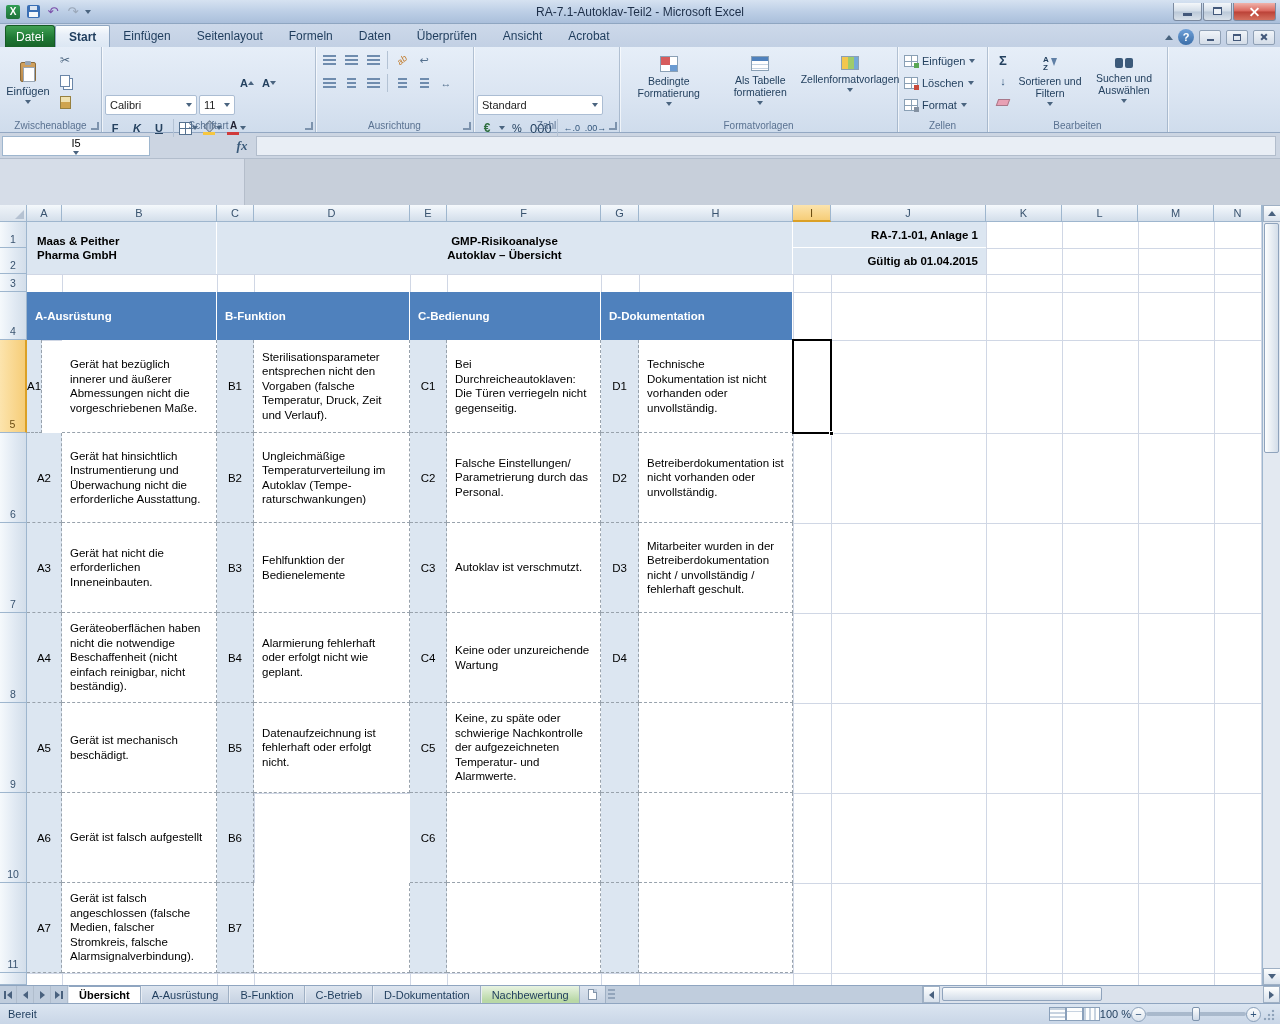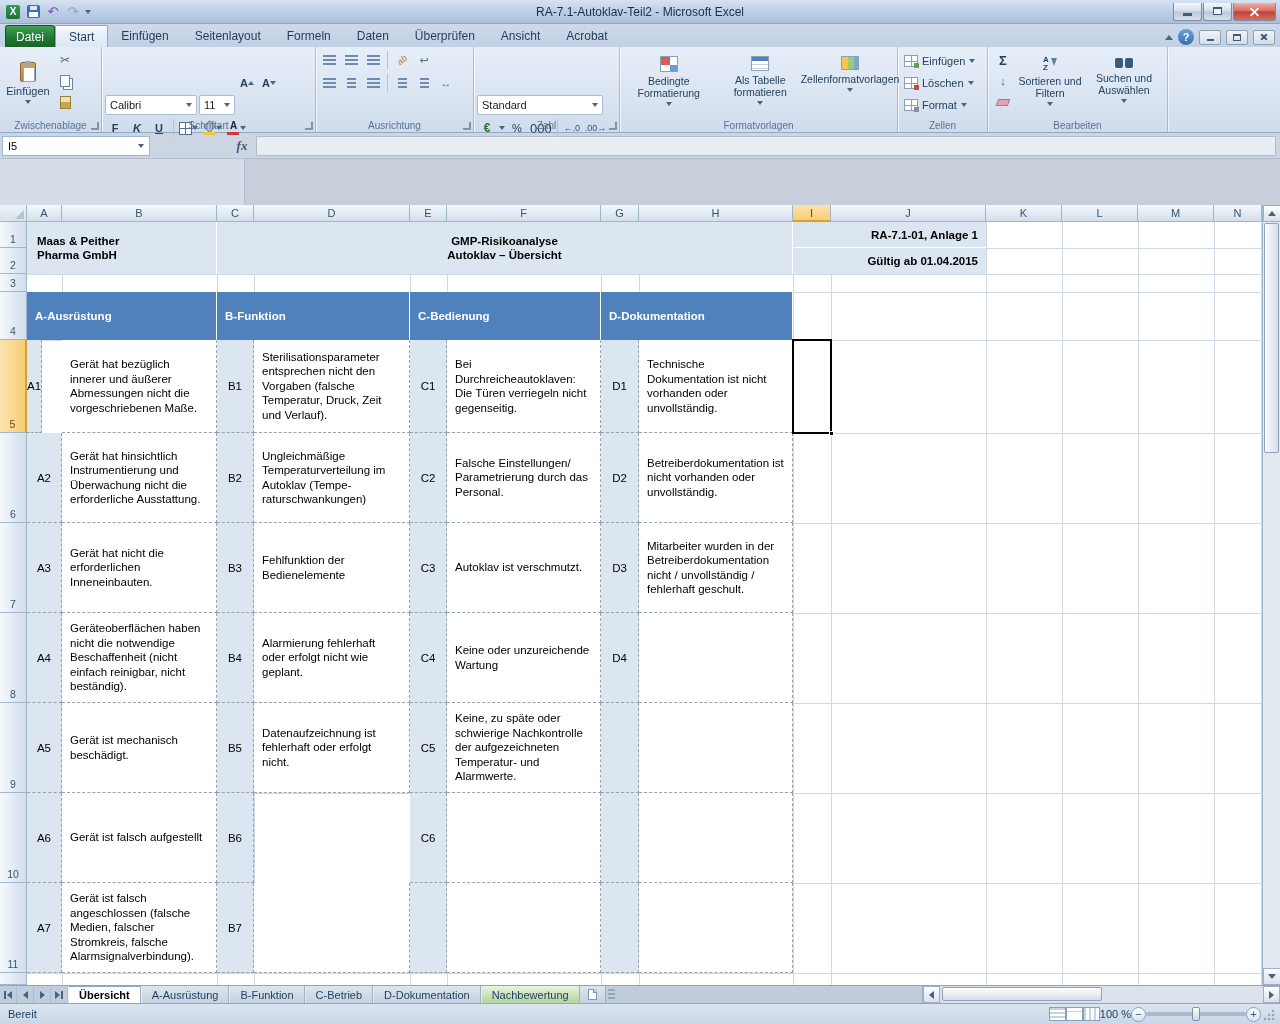--- a/index.html
+++ b/index.html
@@ -25,21 +25,21 @@
 .ic-min{width:9px;height:3px;background:#43587a;margin-top:6px;}
 .ic-max{width:9px;height:8px;border:1px solid #43587a;border-top:2px solid #43587a;background:#eef2f7;}
 .ic-x{position:relative;width:11px;height:11px;}
 .ic-x::before,.ic-x::after{content:"";position:absolute;left:0;top:5px;width:11px;height:2px;background:#fff;}
 .ic-x::before{transform:rotate(45deg);} .ic-x::after{transform:rotate(-45deg);}
 
 
 #tabrow{position:absolute;left:0;top:24px;width:100%;height:23px;background:linear-gradient(#cdd9ea,#c2d0e4);display:flex;align-items:flex-end;z-index:39;}
 .filetab{width:50px;height:22px;margin-left:5px;background:linear-gradient(#41a053,#1f7a35 55%,#186329);color:#fff;font-size:12px;display:flex;align-items:center;justify-content:center;border:1px solid #155a25;border-bottom:none;border-radius:3px 3px 0 0;}
 .rtab{height:22px;padding:0 13px;display:flex;align-items:center;font-size:12px;color:#1e3c5c;}
-.rtab.active{background:linear-gradient(#fbfdfe,#e8eff8 40%,#dce7f3);border:1px solid #8fa6c1;border-bottom:none;border-radius:2px 2px 0 0;font-weight:normal;}
+.rtab.active{background:linear-gradient(#fbfdfe,#e8eff8 40%,#dce7f3);border:1px solid #8fa6c1;border-bottom:none;border-radius:2px 2px 0 0;font-weight:bold;}
 #tabrow-right{margin-left:auto;display:flex;align-items:center;gap:5px;padding-right:5px;padding-bottom:2px;}
 .chev-up{width:0;height:0;border-left:4px solid transparent;border-right:4px solid transparent;border-bottom:5px solid #4a647f;}
 .help-btn{width:16px;height:16px;border-radius:50%;background:linear-gradient(#6fa0d8,#3b6ea8);color:#fff;font-size:11px;font-weight:bold;display:inline-flex;align-items:center;justify-content:center;}
 .help-btn::before{content:"?";}
 .swin{width:22px;height:15px;border:1px solid #8fa0b5;background:linear-gradient(#f0f4f9,#d4dde8);display:inline-flex;align-items:center;justify-content:center;border-radius:2px;}
 .sic-min{width:7px;height:2px;background:#43587a;margin-top:5px;}
 .sic-max{width:8px;height:7px;border:1px solid #43587a;border-top:2px solid #43587a;}
 .sic-x{position:relative;width:8px;height:8px;}
 .sic-x::before,.sic-x::after{content:"";position:absolute;left:0;top:3px;width:8px;height:2px;background:#43587a;}
 .sic-x::before{transform:rotate(45deg);} .sic-x::after{transform:rotate(-45deg);}
@@ -100,21 +100,21 @@
 .i-sortaz::before{content:"A";position:absolute;left:1px;top:0;}
 .i-sortaz::after{content:"Z";position:absolute;left:1px;bottom:0;}
 .i-sortaz .arr{position:absolute;right:1px;top:2px;width:0;height:0;border-left:3px solid transparent;border-right:3px solid transparent;border-top:8px solid #5f7fa5;}
 .i-binoc{position:relative;width:18px;height:13px;}
 .i-binoc::before,.i-binoc::after{content:"";position:absolute;top:2px;width:8px;height:10px;background:#3c5a7a;border-radius:2px;}
 .i-binoc::before{left:0;} .i-binoc::after{right:0;}
 .sigma{font-size:13px;font-weight:bold;}
 
 
 #fbar{position:absolute;left:0;top:133px;width:100%;height:26px;background:#ccd5e2;border-bottom:1px solid #b2bdcc;display:flex;align-items:center;z-index:37;}
-.namebox{width:148px;height:20px;margin-left:2px;background:#fff;border:1px solid #9eb6ce;display:flex;align-items:center;justify-content:space-between;padding:0 5px;font-size:11px;}
+.namebox{width:148px;height:20px;margin-left:2px;background:#fff;border:1px solid #9eb6ce;display:flex;align-items:center;justify-content:space-between;padding:0 5px;font-size:11px;flex-direction:column;}
 .fx{width:28px;height:20px;margin-left:78px;display:flex;align-items:center;justify-content:center;font-family:"Liberation Serif","DejaVu Serif",serif;font-style:italic;font-weight:bold;font-size:13px;color:#3a5a7a;}
 .finput{flex:1;height:20px;background:#e9eef5;border:1px solid #b2bdcc;margin-right:4px;}
 
 #grayband{position:absolute;left:0;top:159px;width:100%;height:46px;background:#c7cfda;z-index:36;}
 #grayband .gb-left{position:absolute;left:0;top:0;width:245px;height:100%;background:#d6dde8;border-right:1px solid #b4bdca;}
 
 
 #grid{position:absolute;left:0;top:205px;width:1262px;height:780px;background:#fff;overflow:hidden;z-index:10;}
 .ch{position:absolute;top:0;height:17px;background:linear-gradient(#f5f9fc,#e2eaf3 55%,#d3deea);border-right:1px solid #9eb6ce;border-bottom:1px solid #9eb6ce;display:flex;align-items:center;justify-content:center;font-size:11px;color:#39536f;}
 .ch.sel{background:linear-gradient(#fce4ad,#f6cd78);border-bottom:2px solid #dba026;color:#6b4c12;}

